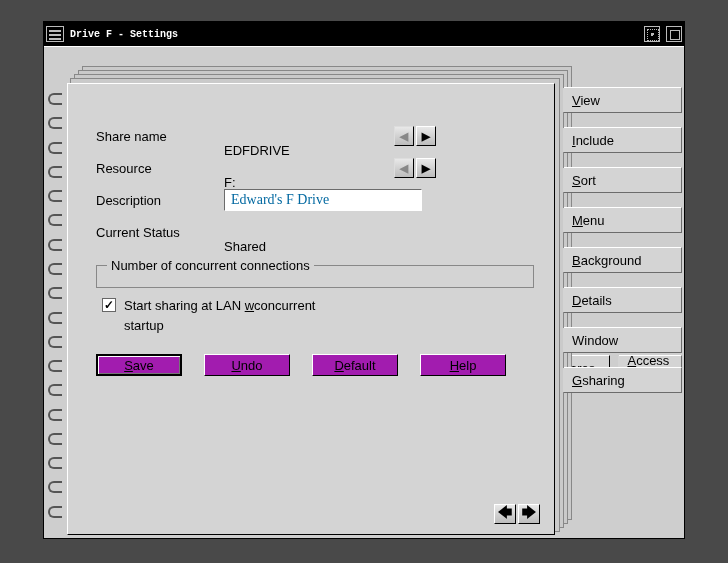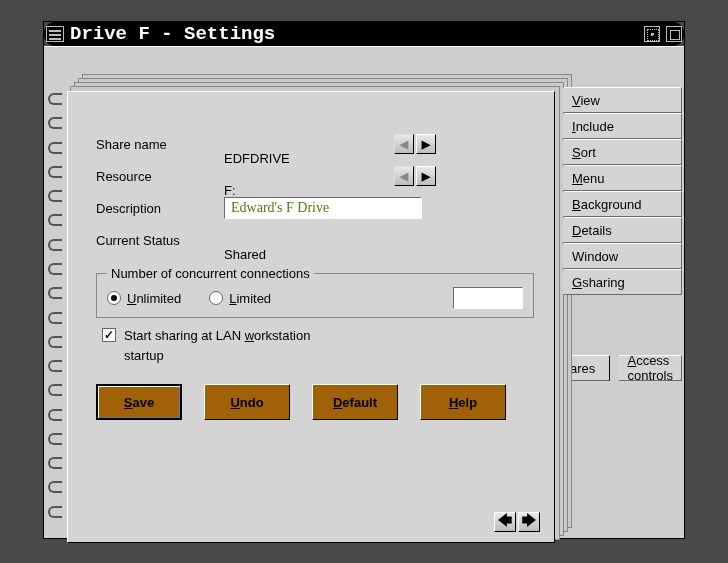--- a/index.html
+++ b/index.html
@@ -20,27 +20,26 @@
     top: 21px;
     width: 642px;
     height: 518px;
     border: 1px solid #000;
   }
   .titlebar {
     height: 24px;
     background: #000;
     color: #fff;
     font-family: "Courier New", monospace;
-    font-size: 19px;
+    font-size: 10px;
     font-weight: bold;
     display: flex;
     align-items: center;
     padding: 0 2px;
     gap: 6px;
-    border-radius: 11px;
   }
   .titlebar .sysicon {
     width: 18px; height: 16px;
     border: 1px solid #bbb;
     background:
       linear-gradient(#bbb,#bbb) 2px 3px/12px 2px no-repeat,
       linear-gradient(#bbb,#bbb) 2px 7px/12px 2px no-repeat,
       linear-gradient(#bbb,#bbb) 2px 11px/12px 2px no-repeat;
   }
   .title-text { flex: 1; }
@@ -77,21 +76,21 @@
   .ring {
     width: 14px; height: 12px;
     border: 2px solid #555;
     border-right: none;
     border-radius: 12px 0 0 12px;
     margin-left: 4px;
   }
   .notebook-page {
     position: absolute;
     left: 23px;
-    top: 44px;
+    top: 36px;
     width: 488px;
     height: 452px;
     background: #d4d4d4;
     border: 1px solid #000;
     border-top: 1px solid #fff;
     border-left: 1px solid #fff;
     box-shadow:
       4px -4px 0 0 #cacaca,
       4px -4px 0 1px #888,
       8px -8px 0 0 #cacaca,
@@ -117,21 +116,21 @@
     background: #fff;
     border: 1px solid #000;
     border-top-color:#6b6b6b;
     border-left-color:#6b6b6b;
     border-bottom-color:#fff;
     border-right-color:#fff;
     height: 22px;
     padding: 2px 6px;
     font-family: "Times New Roman", serif;
     font-size: 14px;
-    color: #4d7c0f;
+    color: #0369a1;
     width: 198px;
   }
   .arrow-pair {
     display: flex;
     gap: 2px;
   }
   .dir-btn {
     width: 20px; height: 20px;
     background: linear-gradient(#e8e8e8,#bcbcbc);
     border: 1px solid #000;
@@ -168,42 +167,41 @@
   }
   .check-row{display:flex;align-items:flex-start;gap:8px;margin:4px 0 0 6px;line-height:20px;}
   .check-box{
     width:14px;height:14px;background:#fff;border:1px solid #666;margin-top:2px;
     display:flex;align-items:center;justify-content:center;color:#000;font-size:12px;font-weight:bold;
   }
   .btn-row{
     display:flex;gap:22px;margin:18px 0 0 0;
   }
   .push-btn{
-    width:86px;height:36px;
-    background:#a16207;
+    width:86px;height:22px;
+    background:#a21caf;
     border:1px solid #000;
     border-top-color:#fff;border-left-color:#fff;
     display:flex;align-items:center;justify-content:center;
     cursor:default;
-    font-weight:bold;
   }
   .push-btn.primary{
     border:2px solid #000;
     box-shadow:inset 1px 1px 0 #fff, inset -1px -1px 0 #777;
   }
   .page-nav{
     position:absolute;right:14px;bottom:10px;display:flex;gap:2px;
   }
   .page-nav .dir-btn{width:22px;height:20px;font-size:14px;}
   .tabs{
     position: absolute;
     left: 520px; top: 40px;
     width: 118px;
     z-index: 3;
-    display:flex;flex-direction:column;gap:0;
+    display:flex;flex-direction:column;gap:14px;
   }
   .tab{
     height:26px;
     background:#d4d4d4;
     border:1px solid #000;
     border-top-color:#fff;
     border-left:none;
     border-bottom-color:#6b6b6b;
     border-right-color:#6b6b6b;
     padding:0 8px;
@@ -318,37 +316,26 @@
           <input class="sunk" value="Edward's F Drive" style="">
         </div>
 
         <div class="row">
           <div class="lbl">Current Status</div>
           <div class="val">Shared</div>
         </div>
 
         <fieldset>
           <legend>Number of concurrent connections</legend>
-          <div class="radio-row">
-            <label class="radio">
-              <span class="radio-dot on"></span>
-              <span><span class="u">U</span><span>nlimited</span></span>
-            </label>
-            <label class="radio">
-              <span class="radio-dot"></span>
-              <span><span class="u">L</span><span>imited</span></span>
-            </label>
-            <div class="num-box"></div>
-          </div>
         </fieldset>
 
         <div class="check-row">
           <div class="check-box">✓</div>
           <div>
-            <span>Start sharing at LAN </span><span class="u">w</span><span>orkstation</span><br>
+            <span>Start sharing at LAN </span><span class="u">w</span><span>concurrent</span><br>
             <span>startup</span>
           </div>
         </div>
 
         <div class="btn-row">
           <div class="push-btn primary">
               <span><span class="u">S</span><span>ave</span></span>
             </div>
           <div class="push-btn">
               <span><span class="u">U</span><span>ndo</span></span>

